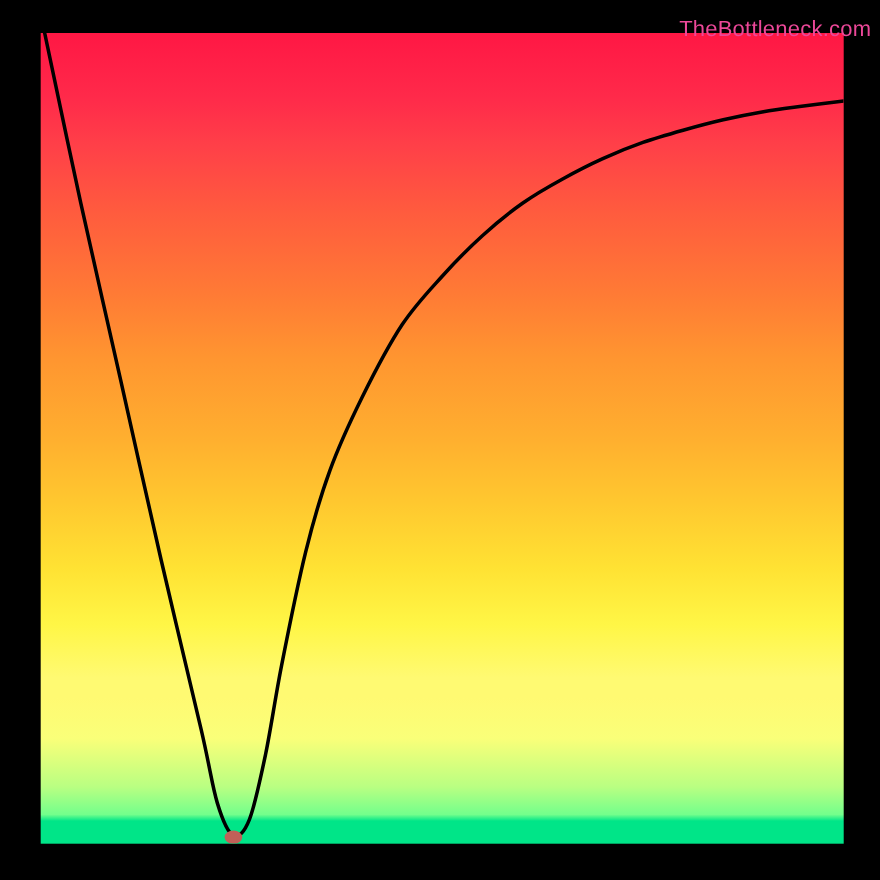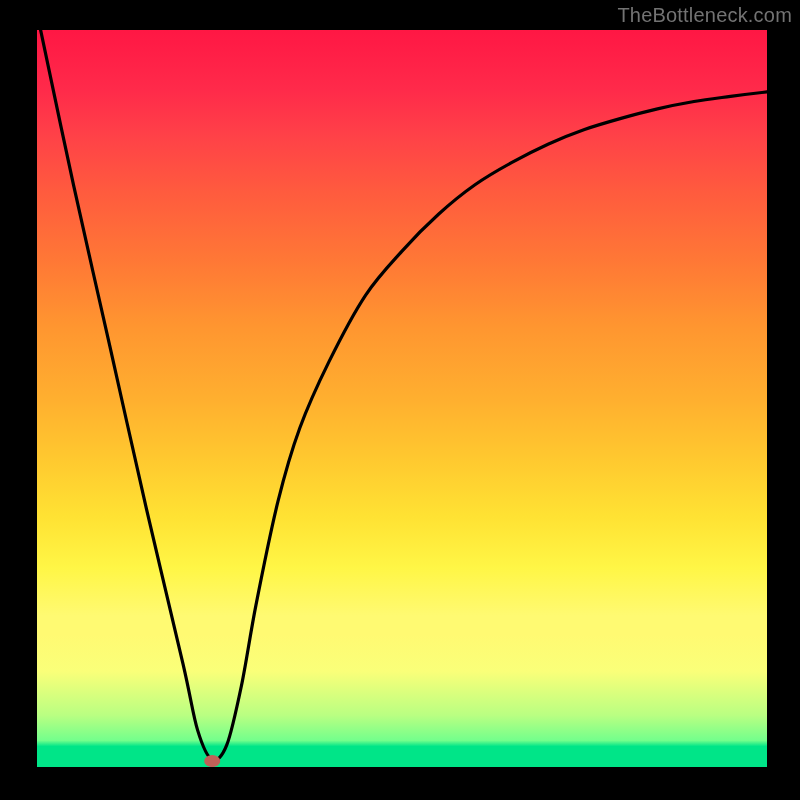--- a/index.html
+++ b/index.html
@@ -43,23 +43,23 @@
     );
     overflow: hidden;
   }
   .curve {
     position: absolute;
     left: 0;
     top: 0;
   }
   .watermark {
     position: absolute;
-    top: 4px;
+    top: 16px;
     right: 8px;
-    color: #737373;
+    color: #ec4899;
     font-size: 20px;
     font-weight: 500;
     letter-spacing: 0.2px;
   }
 </style>
 </head>
 <body>
 
 <div class="stage">
 

